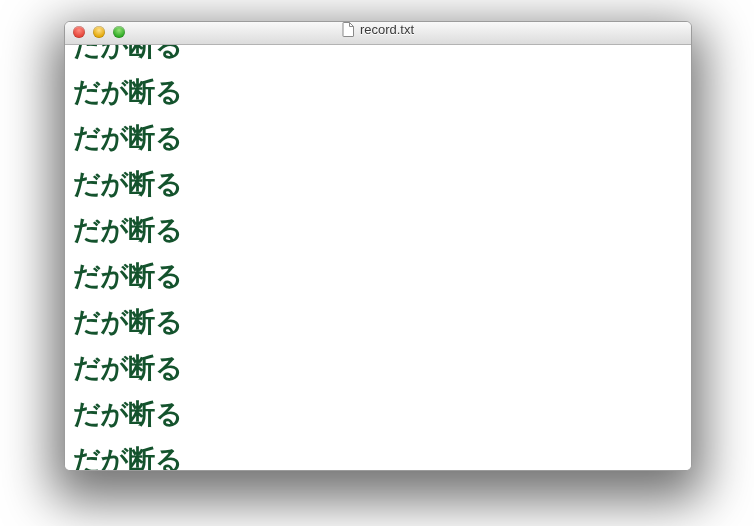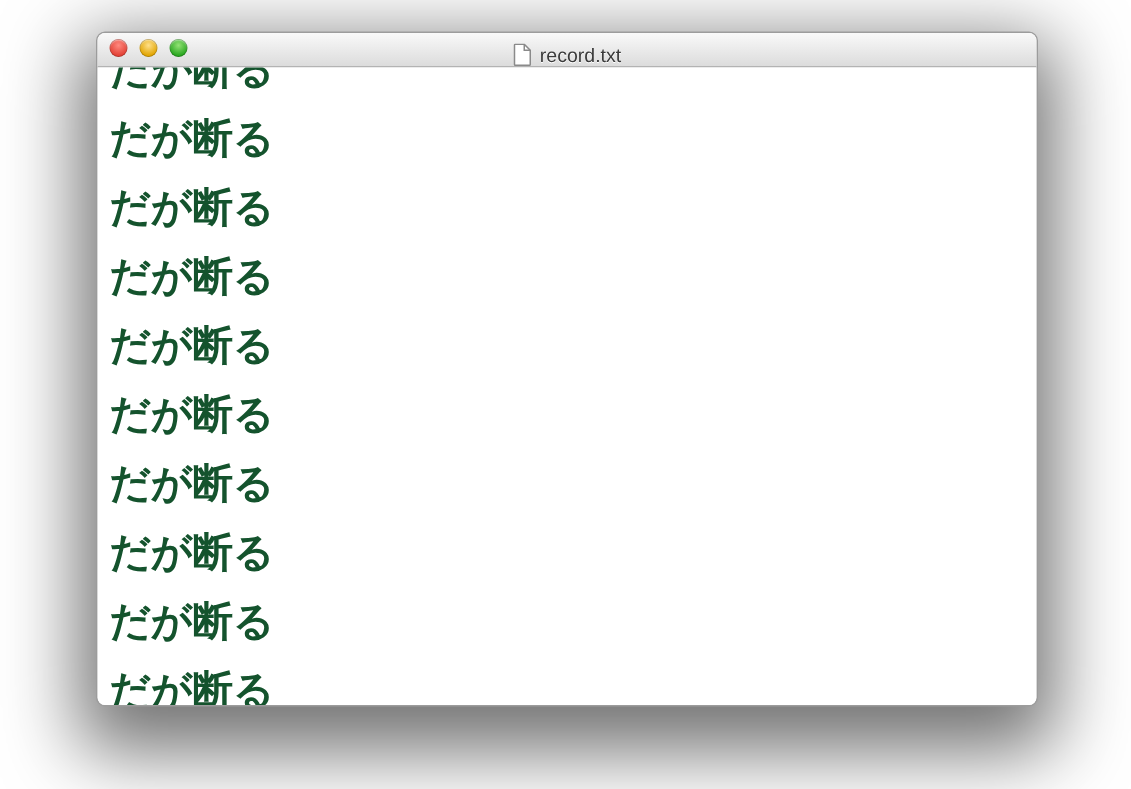--- a/index.html
+++ b/index.html
@@ -24,21 +24,21 @@
     box-shadow:0 18px 50px 12px rgba(0,0,0,.55);
     overflow:hidden;
   }
 
   .titlebar{
     height:22px;
     background:linear-gradient(to bottom,#f9f9f9 0%,#ececec 45%,#dcdcdc 100%);
     border-bottom:1px solid #b3b3b3;
     position:relative;
     display:flex;
-    align-items:flex-end;
+    align-items:flex-start;
   }
   .traffic{
     position:absolute;
     left:8px;
     top:4px;
     display:flex;
     gap:8px;
   }
   .tl-btn{
     width:12px;height:12px;border-radius:50%;

